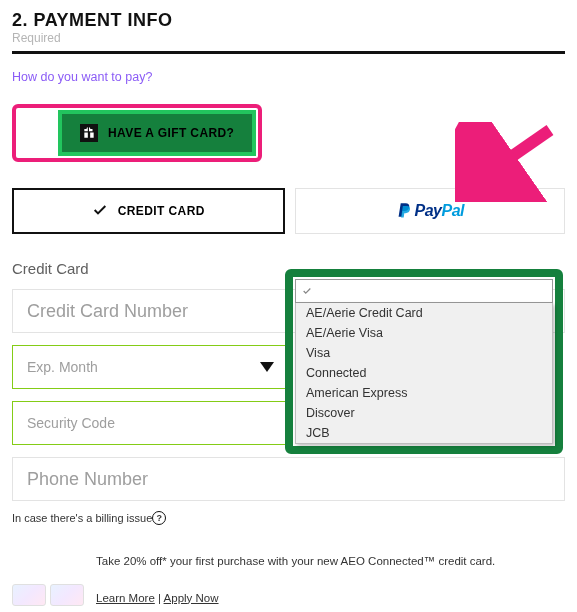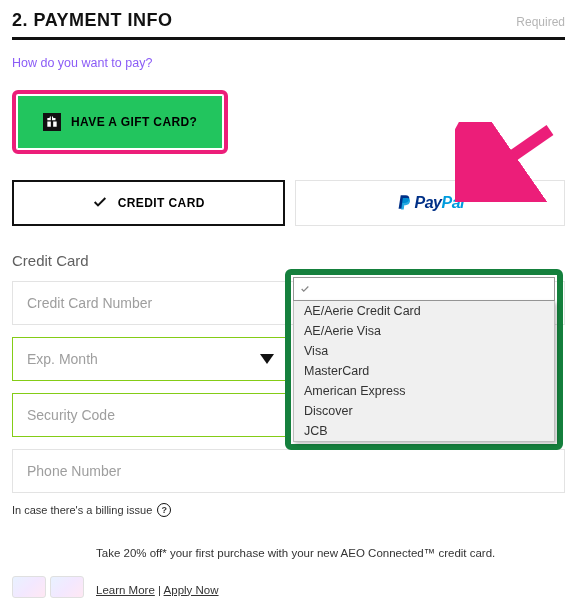--- a/index.html
+++ b/index.html
@@ -1,59 +1,59 @@
 <!DOCTYPE html>
 <html><head>
 <meta charset="utf-8">
 <style>
   * { box-sizing: border-box; margin: 0; padding: 0; font-family: Arial, Helvetica, sans-serif; }
   body { width: 577px; height: 612px; background: #fff; position: relative; padding: 10px 12px; color: #333; overflow: hidden; }
 
-  .header-row { display: flex; align-items: baseline; justify-content: space-between; }
+  .header-row { display: flex; align-items: baseline; justify-content: space-between; flex-direction: column; }
   .section-title { font-size: 18px; font-weight: 700; letter-spacing: 0.5px; color: #111; }
   .required { font-size: 12px; color: #b5b5b5; }
   .hr { height: 3px; background: #111; margin-top: 6px; }
 
   .prompt { font-size: 12.5px; color: #8b5cf6; margin-top: 16px; }
 
   .giftcard-row { margin-top: 20px; }
   .giftcard-highlight { display:inline-block; border: 4px solid #ec1e79; border-radius: 6px; padding: 2px; }
-  .giftcard-btn { border: 7px solid #22c55e; background: #22c55e; padding: 10px 18px; display: flex; align-items: center; gap: 10px; font-size: 12px; font-weight: 700; letter-spacing: 0.4px; cursor: pointer; }
+  .giftcard-btn { border: 4px solid #22c55e; background: #15803d; padding: 10px 18px; display: flex; align-items: center; gap: 10px; font-size: 12px; font-weight: 700; letter-spacing: 0.4px; cursor: pointer; margin-left: 40px; }
   .gift-icon { width: 18px; height: 18px; background:#111; display:flex; align-items:center; justify-content:center; }
   .gift-icon svg { width: 14px; height: 14px; }
 
   .method-row { display: flex; gap: 10px; margin-top: 26px; }
   .method-btn { flex:1; border: 1px solid #e3e3e3; background:#fff; height: 46px; display:flex; align-items:center; justify-content:center; gap:10px; font-size: 12px; font-weight:700; letter-spacing:0.4px; cursor:pointer; }
   .method-btn.selected { border: 2px solid #111; }
   .check-icon svg { width:16px; height:16px; }
   .pp-logo { display:flex; align-items:center; gap:1px; }
   .pp-mark svg { width:18px; height:20px; display:block; }
   .pp-text { font-weight:800; font-style:italic; font-size:16px; letter-spacing:-0.5px; }
   .pp-pay { color:#003087; }
   .pp-pal { color:#009cde; }
 
   .subhead { font-size: 15px; color:#606060; margin-top: 26px; }
 
-  .field { width: 100%; border:1px solid #e3e3e3; background:#fff; height:44px; padding: 0 14px; font-size:14px; color:#9e9e9e; display:flex; align-items:center; margin-top: 12px; position:relative; }
+  .field { width: 100%; border:1px solid #e3e3e3; background:#fff; height:44px; padding: 0 14px; font-size:18px; color:#9e9e9e; display:flex; align-items:center; margin-top: 12px; position:relative; }
   .half-row { display:flex; gap:0; margin-top:12px; }
   .half { width:50%; border:1px solid #84cc16; background:#fff; height:44px; padding:0 14px; font-size:14px; color:#9e9e9e; display:flex; align-items:center; justify-content:space-between; position:relative; }
   .caret { width:0; height:0; border-left:7px solid transparent; border-right:7px solid transparent; border-top:10px solid #111; }
 
-  .small-note { font-size: 11px; color:#333; margin-top: 10px; display:flex; align-items:center; gap:5px; }
+  .small-note { font-size: 11px; color:#333; margin-top: 10px; display:flex; align-items:center; }
   .qmark { width:14px; height:14px; border:1px solid #111; border-radius:50%; display:inline-flex; align-items:center; justify-content:center; font-size:9px; font-weight:700; }
 
   .promo-row { display:flex; gap:12px; margin-top: 28px; align-items:flex-end; }
   .cards { display:flex; gap:4px; }
   .mini-card { width:34px; height:22px; border-radius:3px; background: linear-gradient(135deg,#e8f2ff 0%, #f3e8ff 50%, #ffe8f3 100%); border:1px solid #e0e0e0; }
   .promo-text { font-size:11.5px; color:#333; line-height:1.45; }
   .promo-links { margin-top:20px; }
   .promo-links a { color:#333; text-decoration:underline; font-size:11.5px; cursor:pointer; }
 
   
-  .dropdown-wrap { position:absolute; left:285px; top:269px; border:6px solid #15803d; border-radius:6px; padding:2px; background:transparent; width:278px; }
+  .dropdown-wrap { position:absolute; left:285px; top:269px; border:8px solid #15803d; border-radius:6px; padding:2px; background:transparent; width:278px; }
   .dropdown-sel { height:24px; border:1px solid #999; background:#fff; width:100%; display:flex; align-items:center; padding:0 6px; font-size:12px; color:#555; }
   .dropdown-sel svg { width:10px; height:10px; }
   .dropdown-list { background:#f0f0f0; border:1px solid #bdbdbd; border-top:none; width:100%; box-shadow: 2px 2px 4px rgba(0,0,0,0.25); }
   .dropdown-list .item { padding:3px 10px; font-size:12.5px; color:#333; cursor:pointer; }
 
   
   .arrow-anno { position:absolute; left:455px; top:122px; width:110px; height:80px; pointer-events:none; }
   .arrow-anno svg { width:100%; height:100%; }
 </style>
 </head>
@@ -146,21 +146,21 @@
 <div class="dropdown-wrap">
   <div class="dropdown-sel">
     <svg viewBox="0 0 24 24">
         <path fill="none" stroke="#888" stroke-width="3" d="M4 12l5 5L20 6"></path>
       </svg>
   </div>
   <div class="dropdown-list" id="dd-list">
       <div class="item">AE/Aerie Credit Card</div>
       <div class="item">AE/Aerie Visa</div>
       <div class="item">Visa</div>
-      <div class="item">MasterCard</div>
+      <div class="item">Connected</div>
       <div class="item">American Express</div>
       <div class="item">Discover</div>
       <div class="item">JCB</div>
     </div>
 </div>
 
 <div class="arrow-anno">
   <svg viewBox="0 0 110 80">
     <defs>
       <marker id="ah" markerWidth="14" markerHeight="14" refX="4" refY="6" orient="auto">

